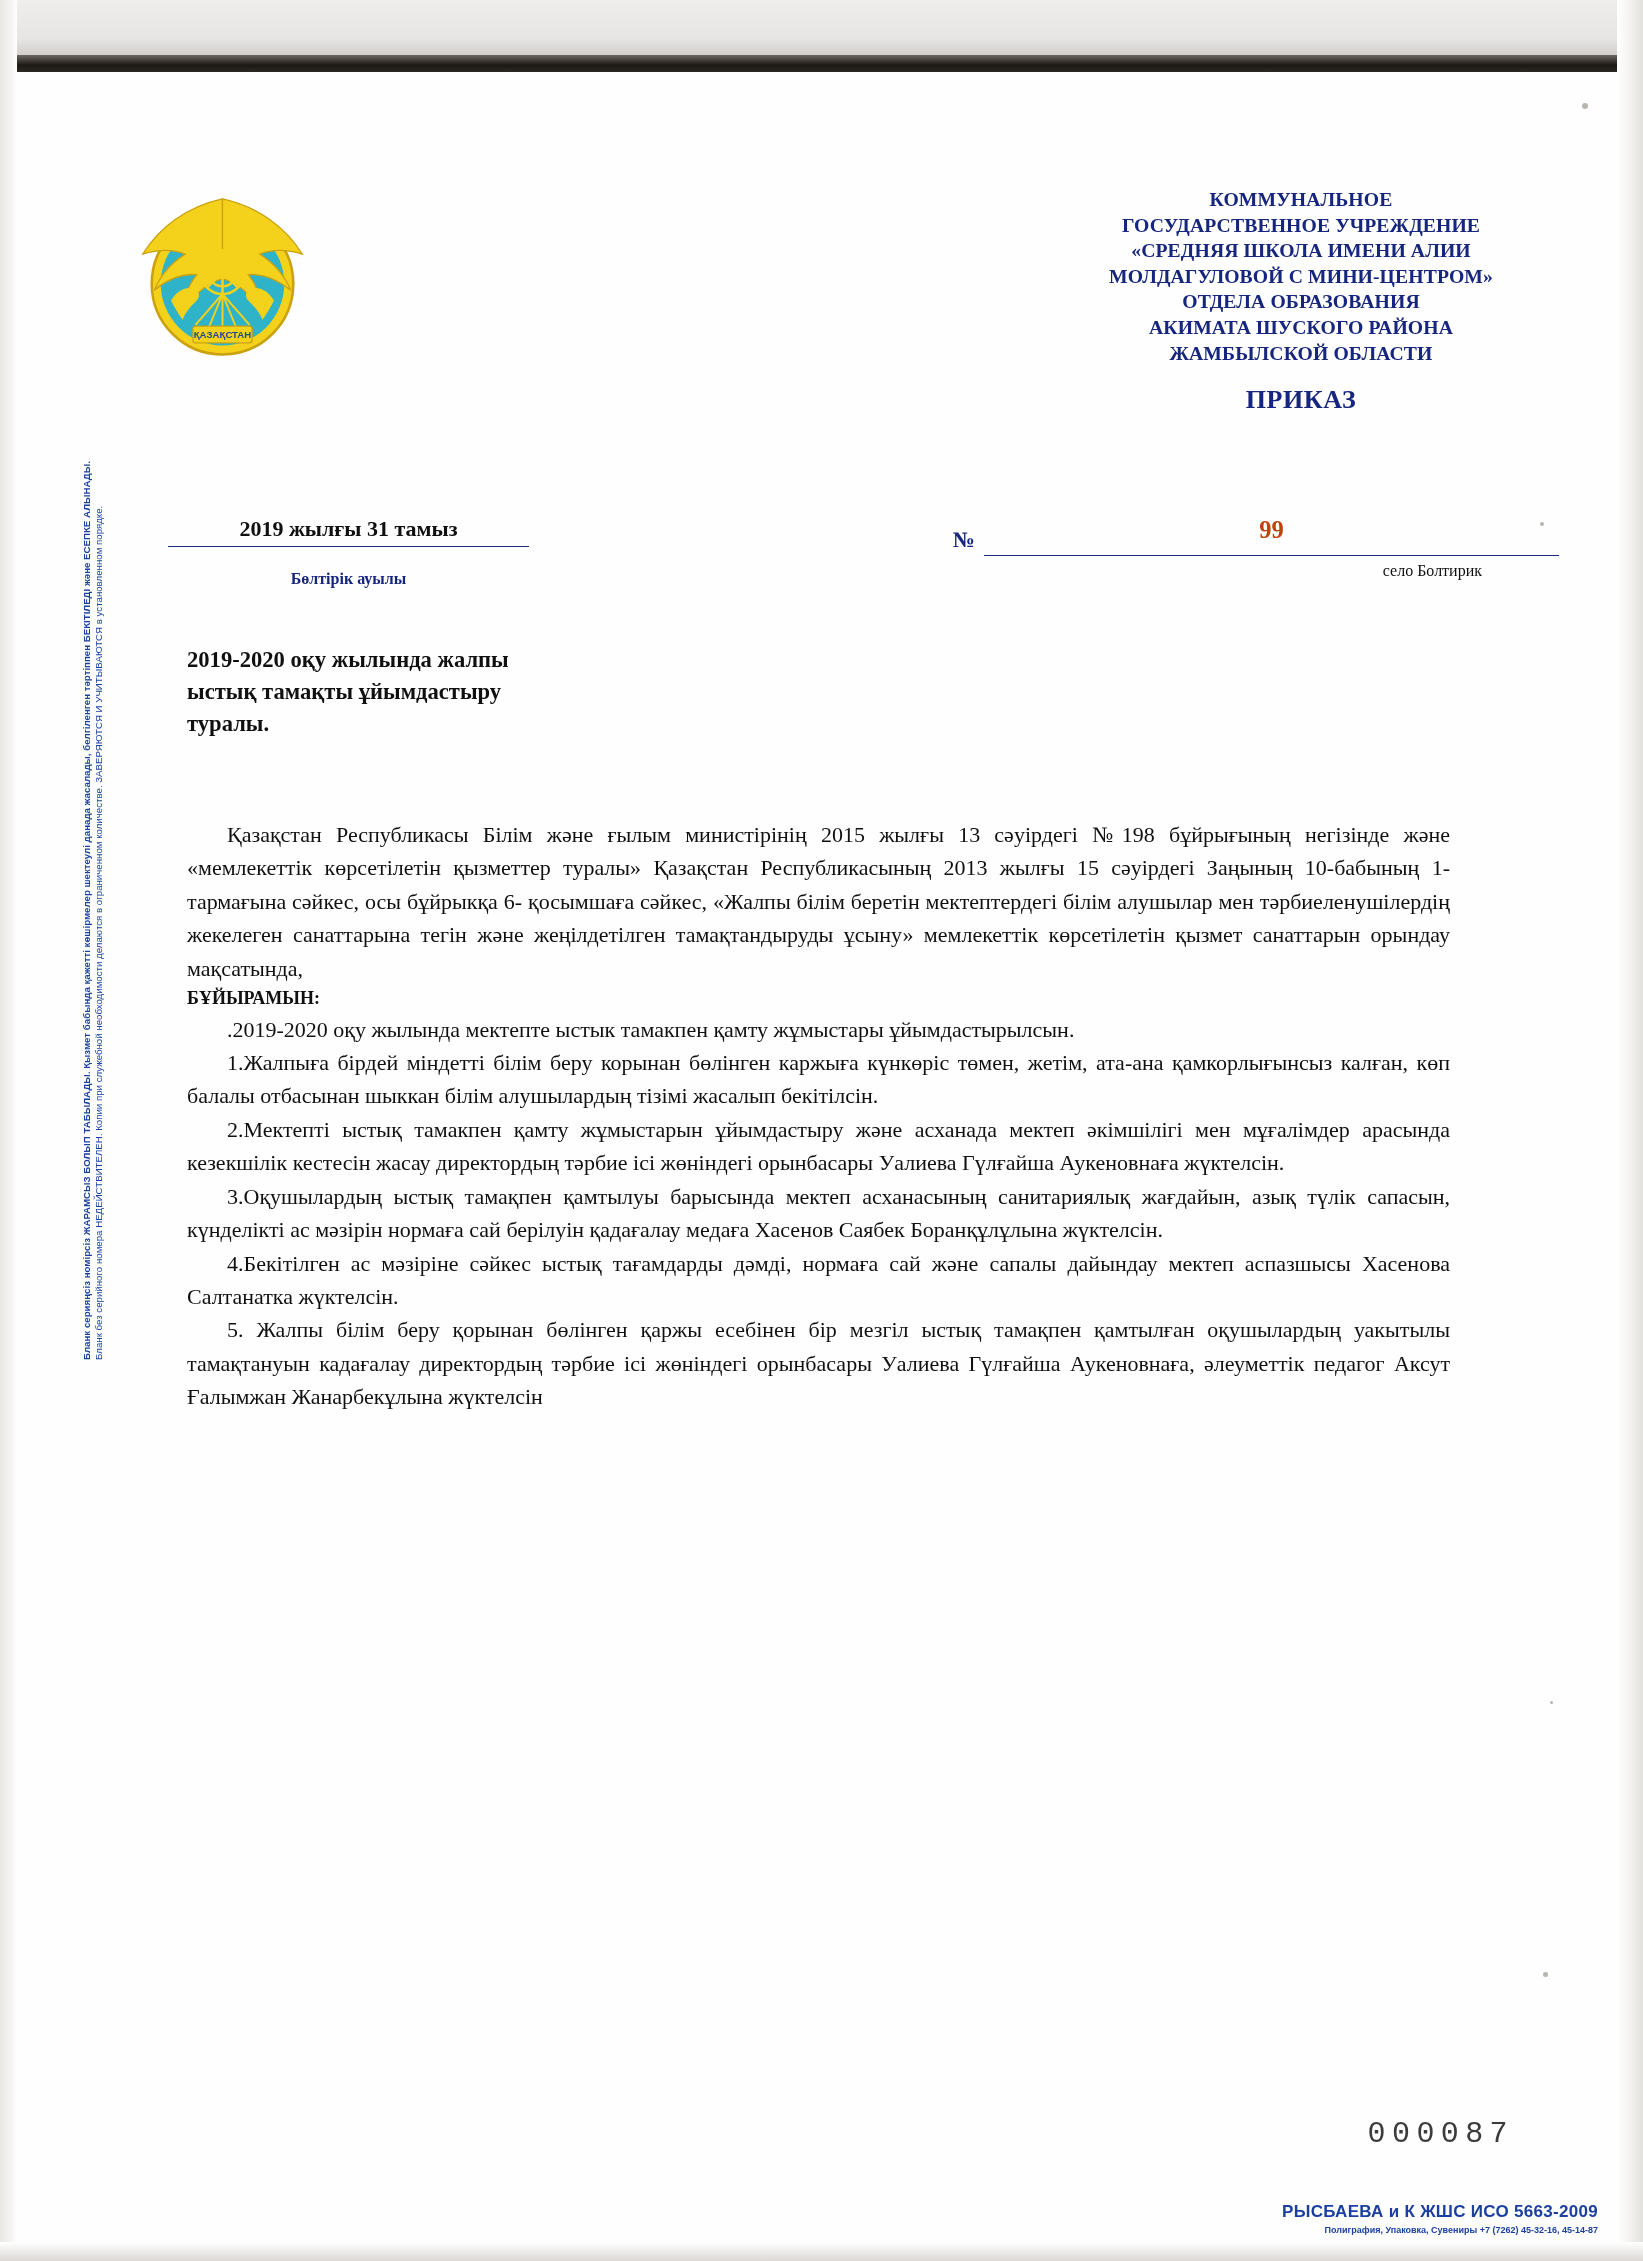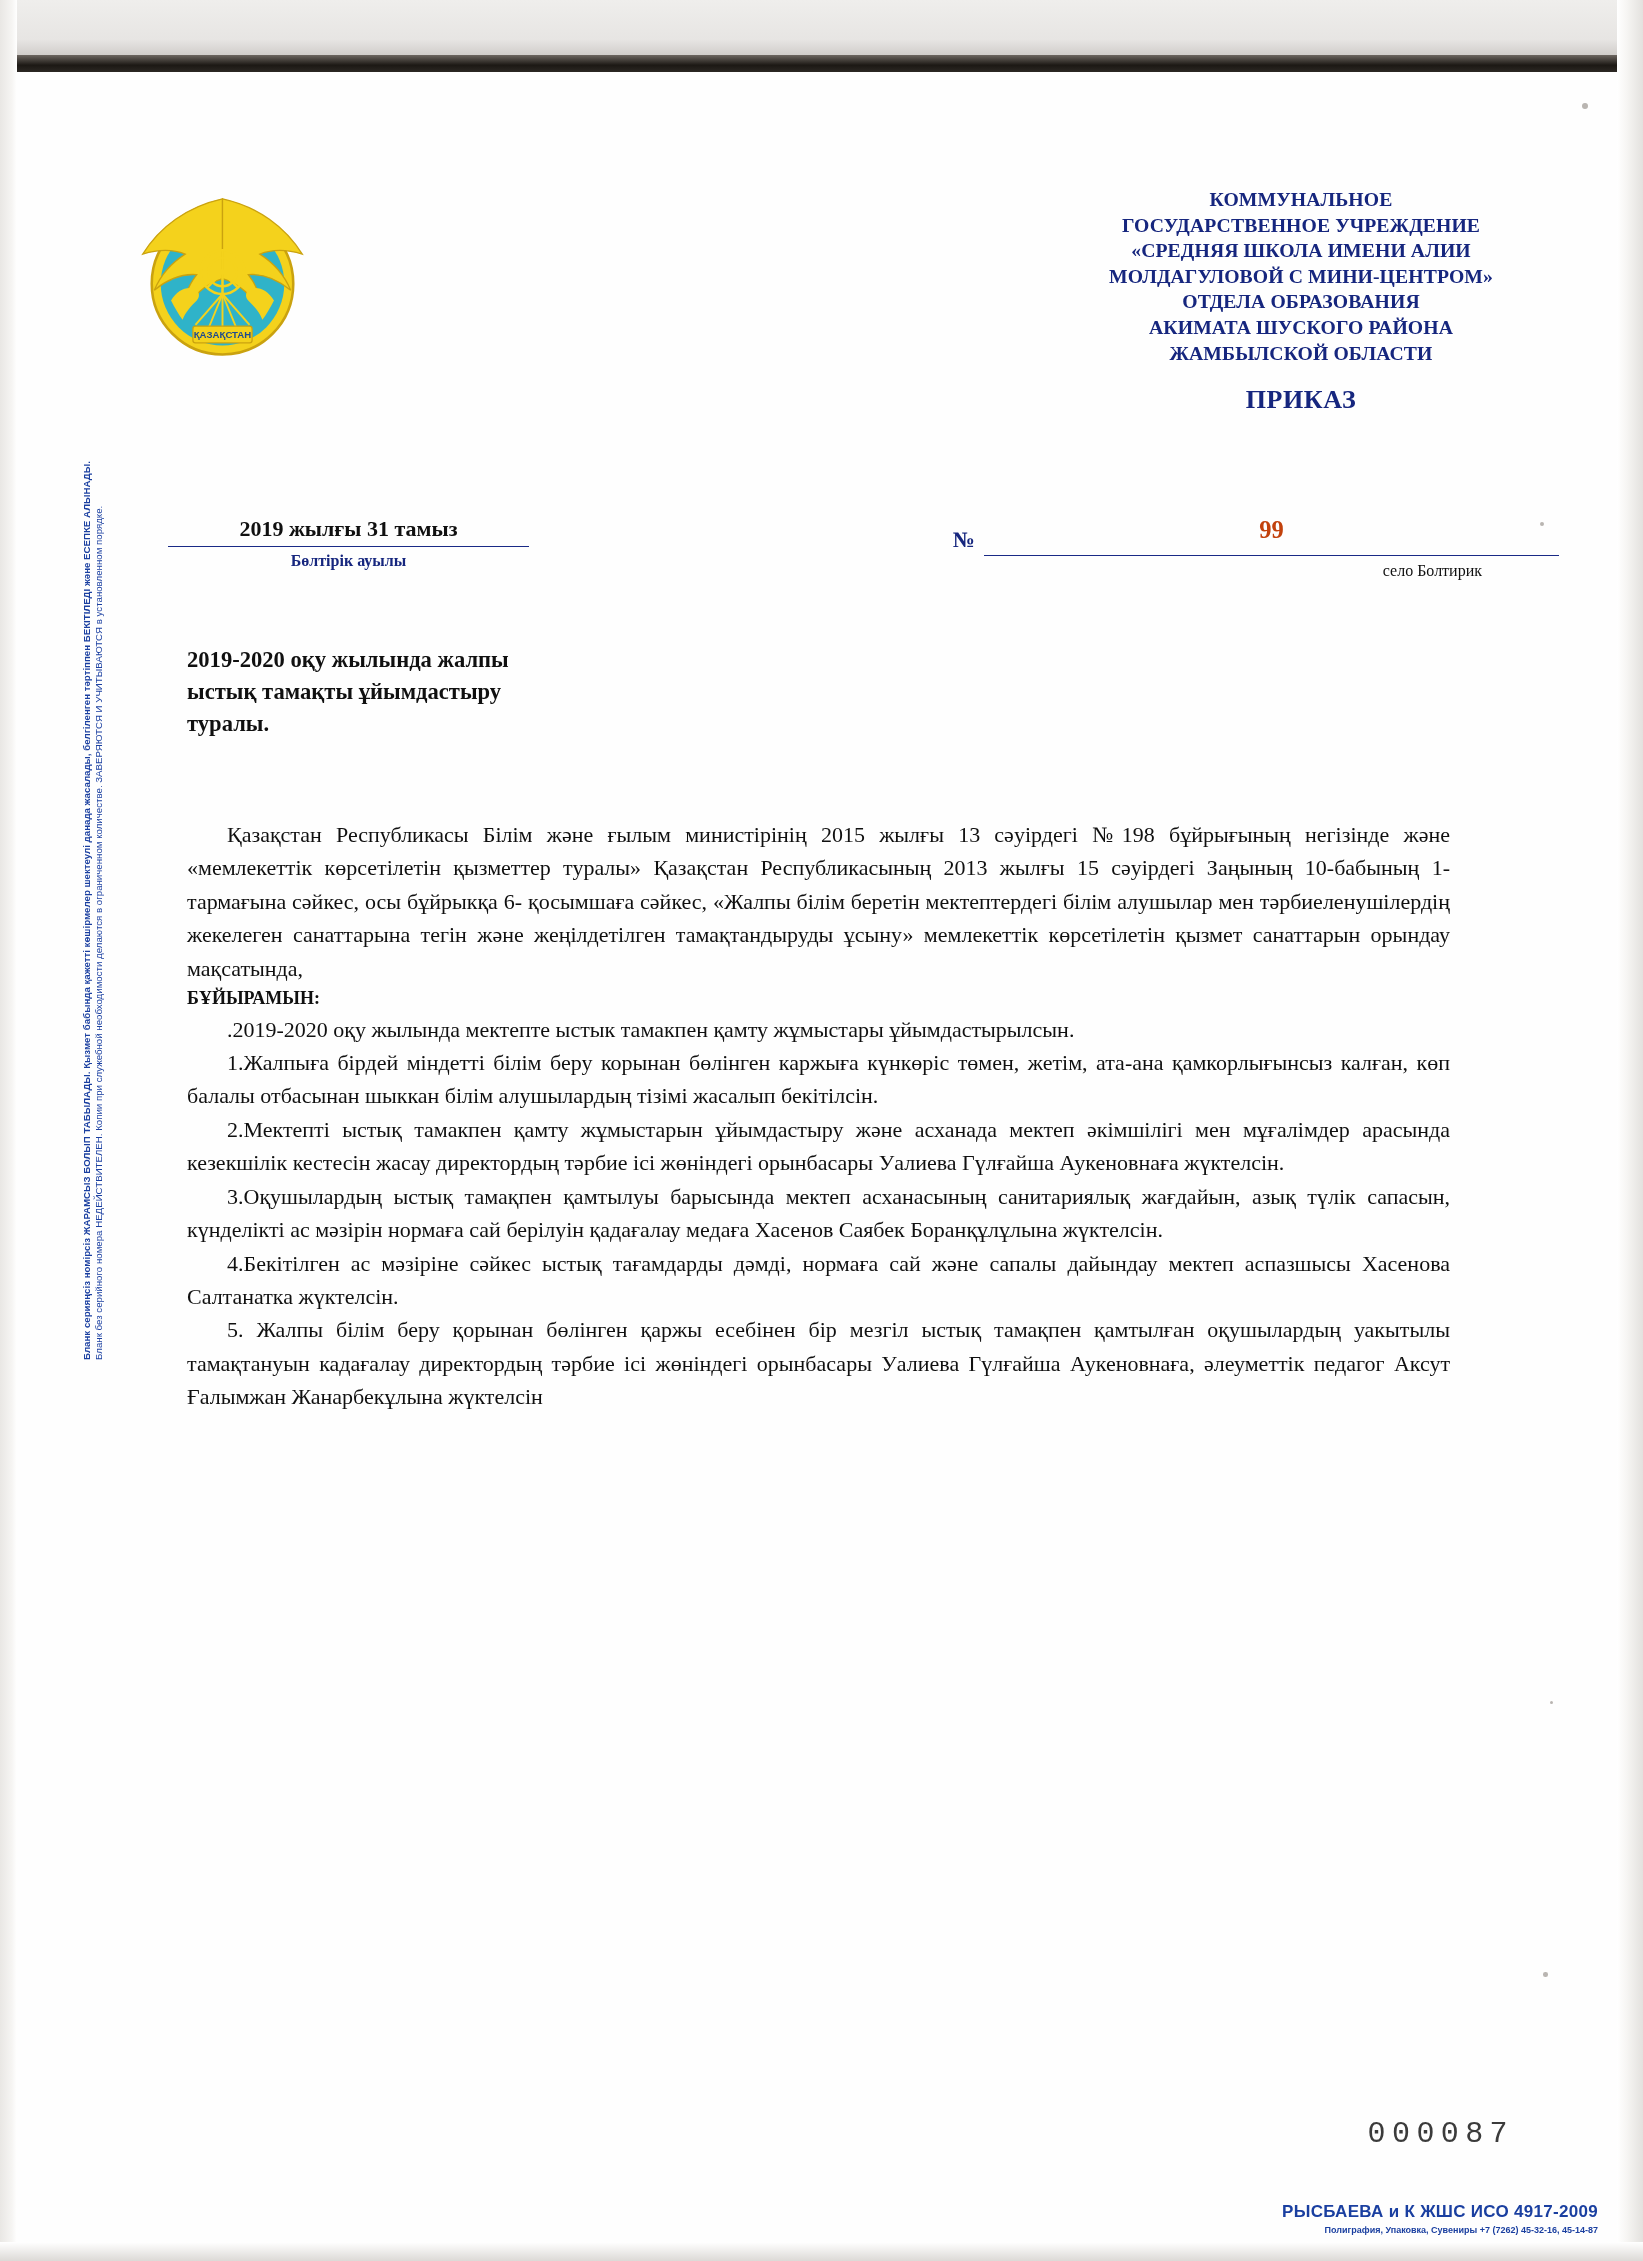--- a/index.html
+++ b/index.html
@@ -105,21 +105,21 @@
   }
   .date-left .value {
     font-size: 22px;
     font-weight: bold;
     color: #101010;
     padding-bottom: 3.9px;
     border-bottom: 1.9px solid #1a2a86;
     display: block;
   }
   .date-left .sub {
-    margin-top: 5px;
+    margin-top: 23px;
     font-size: 16px;
     color: #16267e;
     font-weight: bold;
   }
   .date-right {
     position: absolute;
     right: 0;
     top: 0;
     width: 606px;
   }
@@ -338,18 +338,18 @@
   </div>
 
   <div class="side-wrap">
     <div class="side-line a">Бланк серияңсіз номірсіз ЖАРАМСЫЗ БОЛЫП ТАБЫЛАДЫ. Қызмет бабында қажетті көшірмелер шектеулі данада жасалады, белгіленген тәртіппен БЕКІТІЛЕДІ және ЕСЕПКЕ АЛЫНАДЫ.</div>
     <div class="side-line b">Бланк без серийного номера НЕДЕЙСТВИТЕЛЕН. Копии при служебной необходимости делаются в ограниченном количестве. ЗАВЕРЯЮТСЯ И УЧИТЫВАЮТСЯ в установленном порядке.</div>
   </div>
 
   <div class="folio">000087</div>
 
   <div class="imprint">
-    <div class="brand">РЫСБАЕВА и К   ЖШС ИСО 4917-2009</div>
+    <div class="brand">РЫСБАЕВА и К   ЖШС ИСО 5663-2009</div>
     <div class="small">Полиграфия, Упаковка, Сувениры   +7 (7262) 45-32-16, 45-14-87</div>
   </div>
 
 </div>
 
 
 </body></html>

